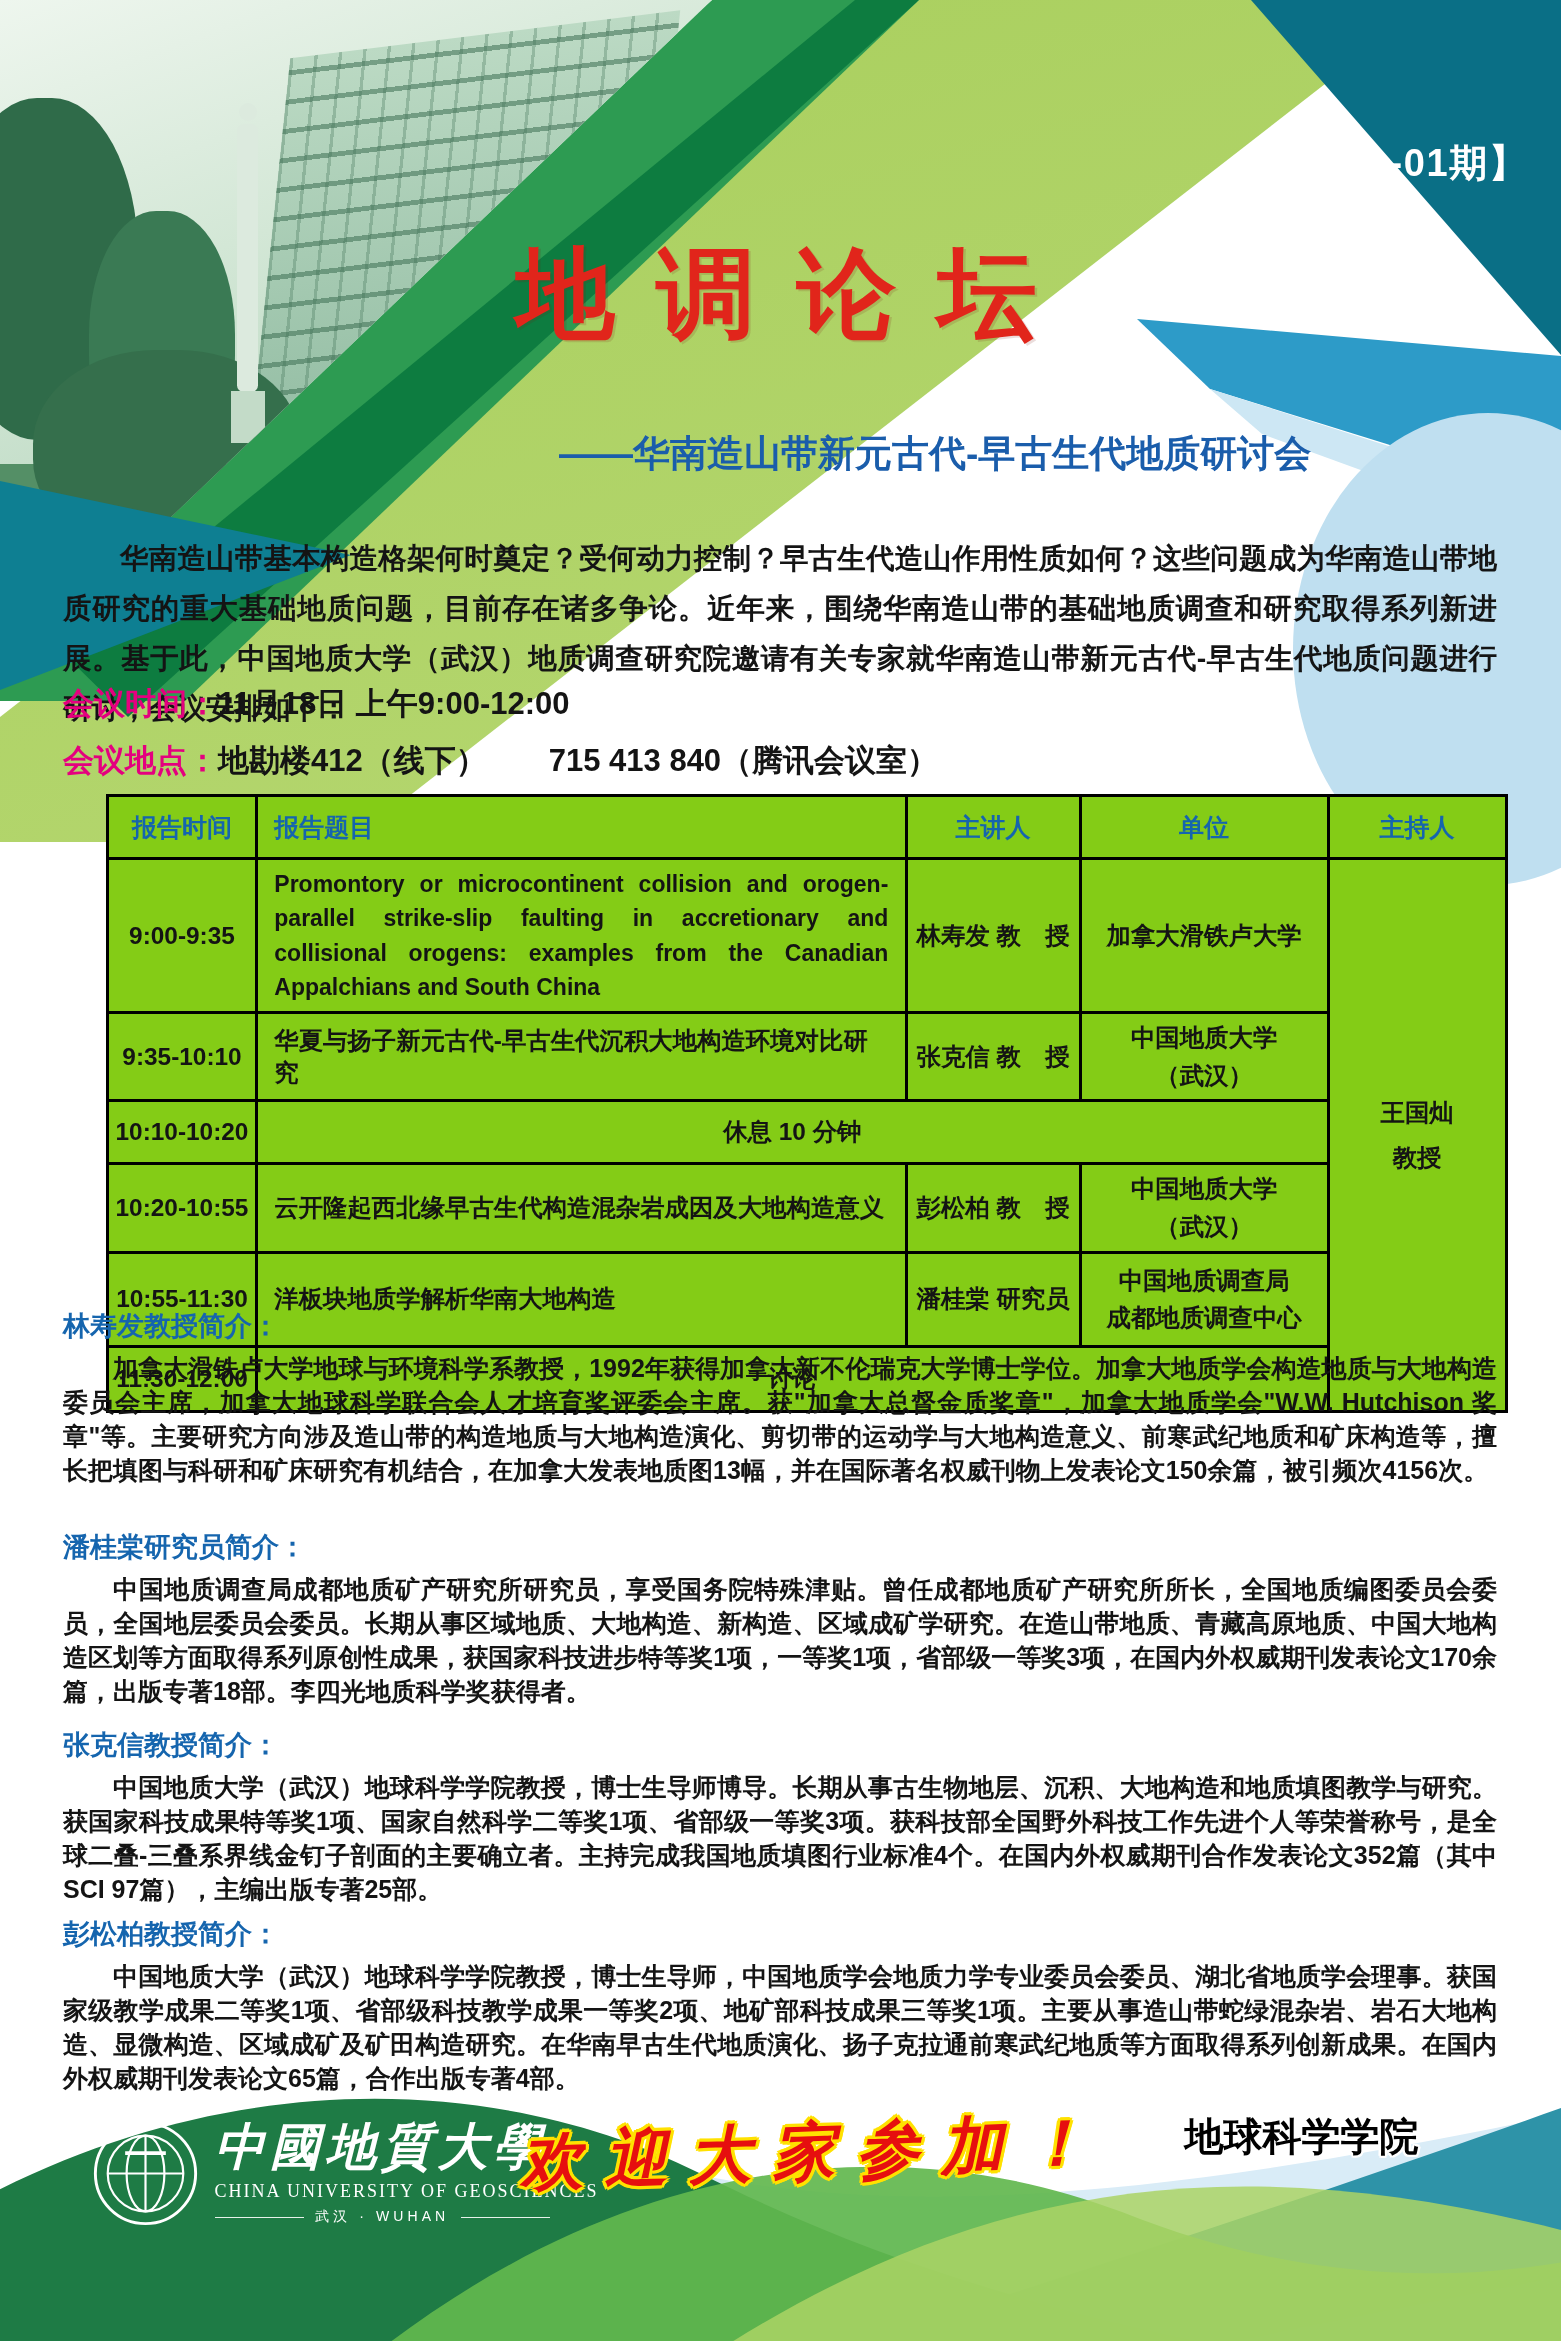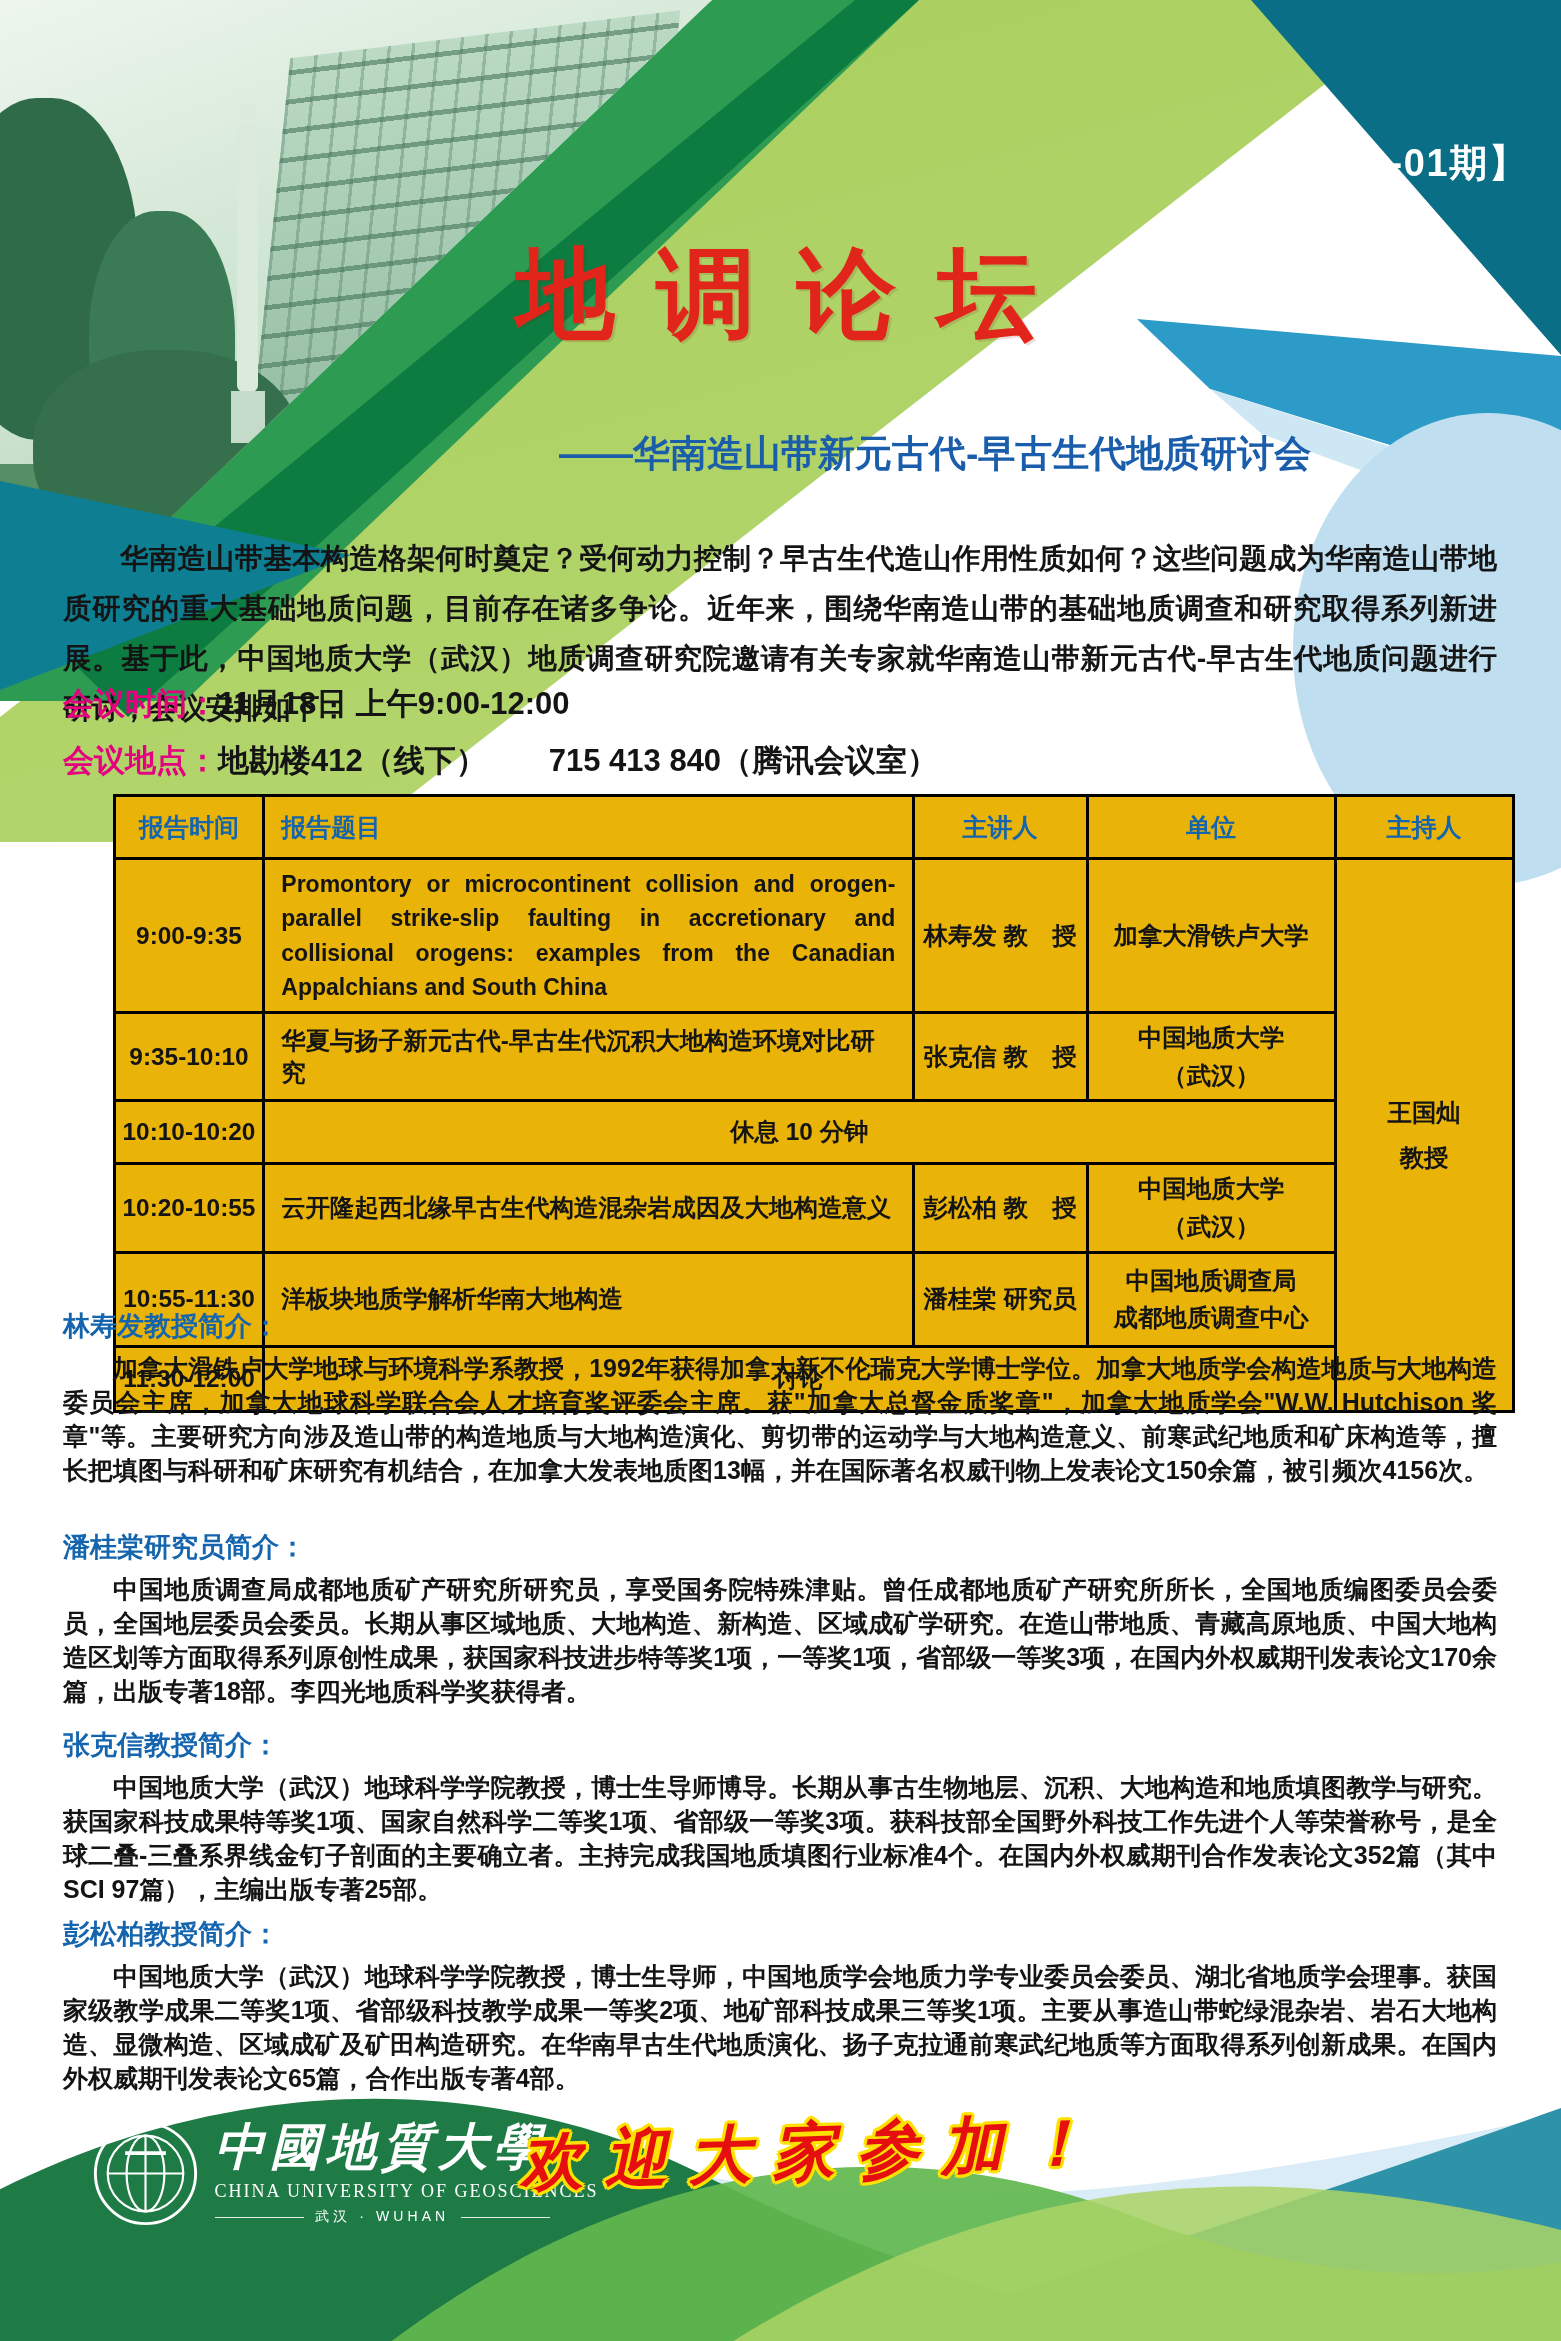--- a/index.html
+++ b/index.html
@@ -47,21 +47,21 @@
   
   .intro{position:absolute;left:63px;top:504px;width:1434px;font-size:28.5px;font-weight:700;
     line-height:50px;text-align:justify;text-indent:2em;}
   
   .meet{position:absolute;left:63px;font-size:31px;font-weight:700;white-space:nowrap;}
   .meet .lbl{color:#e4007f;}
   .meet-time{top:683px;}
   .meet-place{top:740px;}
   
   .sched{position:absolute;left:106px;top:794px;}
-  table{border-collapse:collapse;table-layout:fixed;width:1350px;background:#eab308;margin-left:7px;}
+  table{border-collapse:collapse;table-layout:fixed;width:1350px;background:#84cc16;}
   th,td{border:3.3px solid #000;font-weight:700;padding:0;}
   th{color:#1565ae;font-size:25px;height:47px;}
   td{font-size:24.4px;}
   .c-time{width:146px;text-align:center;}
   .c-title{width:614px;text-align:left;padding:6.5px 16.3px;}
   .en{font-size:23px;text-align:justify;line-height:1.5;}
   .c-speaker{width:171px;text-align:center;}
   .c-org{width:232px;text-align:center;word-break:keep-all;line-height:1.55;padding:4.9px 6.5px;}
   .c-mod{width:175px;text-align:center;line-height:1.85;}
   .c-span{text-align:center;}
@@ -223,16 +223,17 @@
     <div class="logo-text">
       <div class="logo-cn">中國地質大學</div>
       <div class="logo-en">CHINA UNIVERSITY OF GEOSCIENCES</div>
       <div class="logo-city">武汉 · WUHAN</div>
     </div>
   </div>
 
   <div class="welcome">欢迎大家参加！</div>
 
   <div class="org">
+    <div class="org-l2">地球科学学院</div>
   </div>
 
 </div>
 
 
 </body></html>

